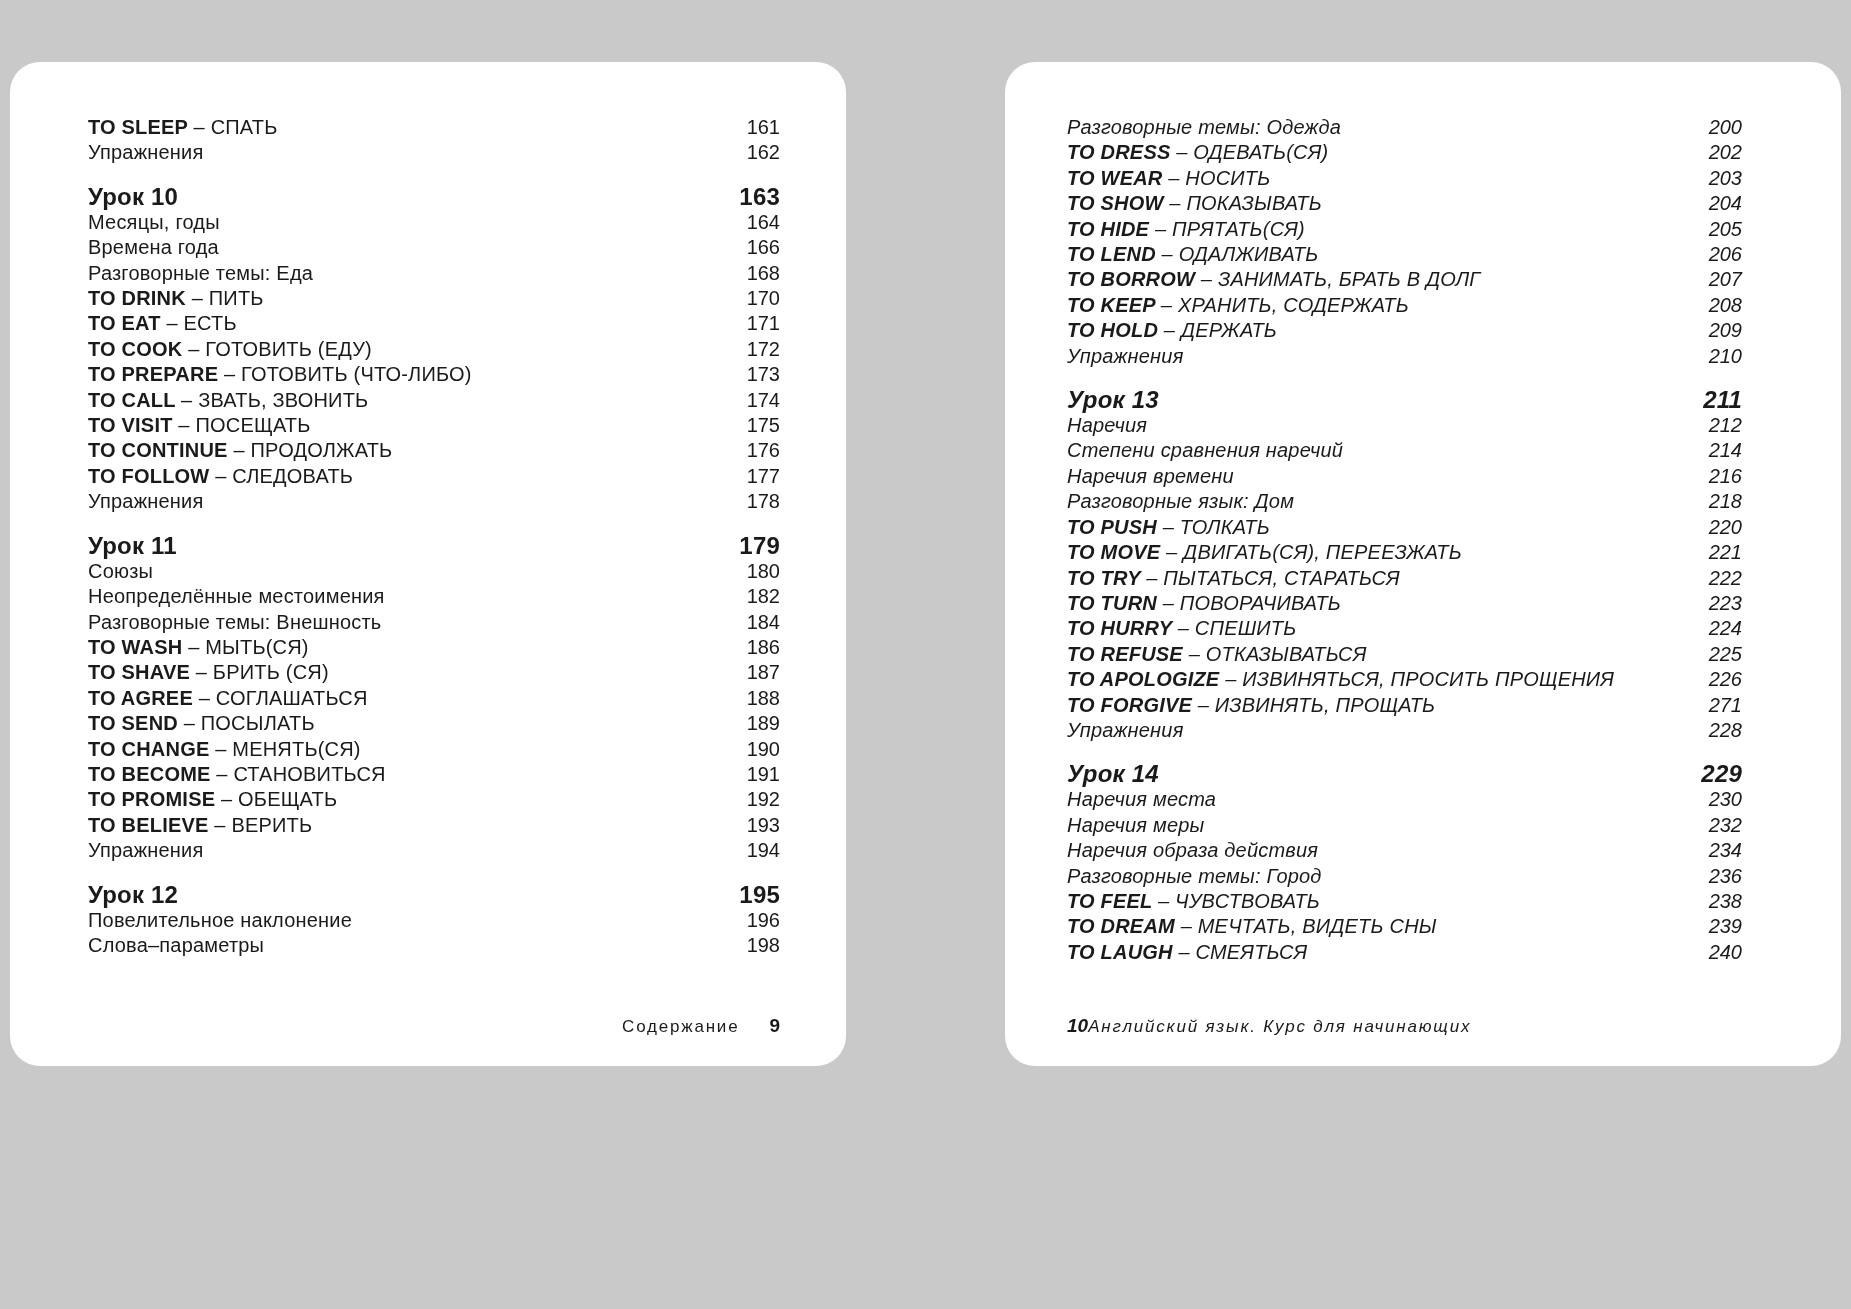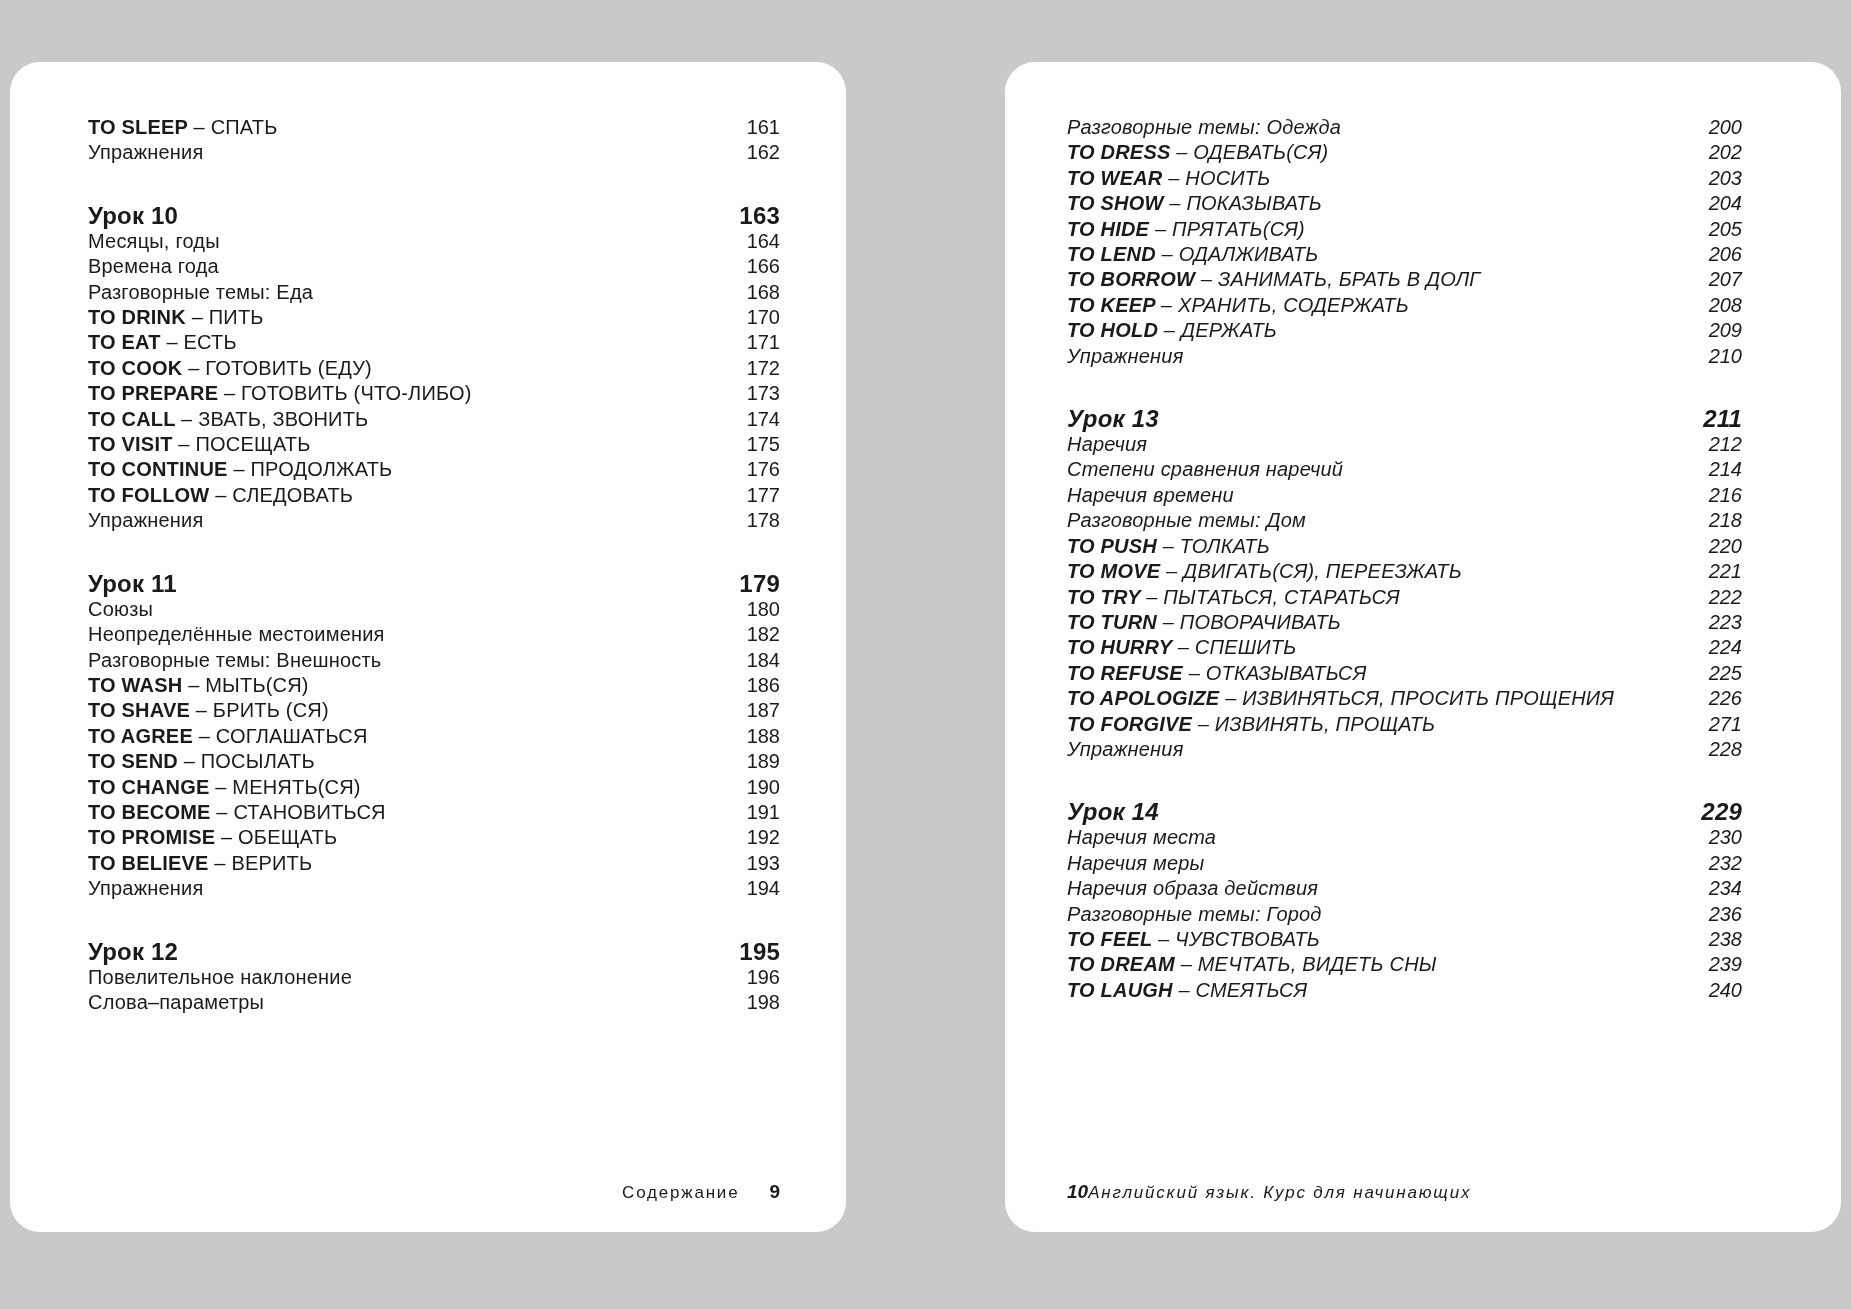--- a/index.html
+++ b/index.html
@@ -3,33 +3,33 @@
 <meta charset="utf-8">
 <style>
   html,body{margin:0;padding:0;}
   body{
     width:1851px;height:1309px;position:relative;overflow:hidden;
     background:#c9c9c9;
     font-family:"Liberation Sans", sans-serif;
     color:#1a1a1a;
   }
   .page{
-    position:absolute;top:62px;height:1170px;width:836px;
+    position:absolute;top:62px;height:1004px;width:836px;
     background:#ffffff;border-radius:30px;box-sizing:border-box;
   }
   .page-left{left:10px;padding:53px 66px 0 78px;}
   .page-right{left:1005px;padding:53px 99px 0 62px;font-style:italic;}
   .row{
     display:flex;justify-content:space-between;align-items:baseline;
     font-size:20px;line-height:25.4px;white-space:nowrap;
   }
   .row .label{letter-spacing:0.2px;}
   .row .label b{font-weight:700;}
   .row .num{font-weight:400;}
-  .row.heading{margin-top:36px;line-height:27px;}
+  .row.heading{margin-top:17px;line-height:27px;}
   .row.heading .label,.row.heading .num{
     font-size:24px;font-weight:700;letter-spacing:0.2px;
   }
   .footer{
     position:absolute;bottom:29px;font-size:17px;letter-spacing:1.8px;
     display:flex;align-items:baseline;color:#1a1a1a;
   }
   .footer-left{right:66px;gap:30px;}
   .footer-right{left:62px;}
   .footer .footer-num{font-weight:700;font-size:19px;letter-spacing:0;}
@@ -222,21 +222,21 @@
       </div>
       <div class="row">
         <span class="label">Степени сравнения наречий</span>
         <span class="num">214</span>
       </div>
       <div class="row">
         <span class="label">Наречия времени</span>
         <span class="num">216</span>
       </div>
       <div class="row">
-        <span class="label">Разговорные темы: Дом</span>
+        <span class="label">Разговорные язык: Дом</span>
         <span class="num">218</span>
       </div>
       <div class="row">
         <span class="label"><b>TO PUSH </b>– ТОЛКАТЬ</span>
         <span class="num">220</span>
       </div>
       <div class="row">
         <span class="label"><b>TO MOVE </b>– ДВИГАТЬ(СЯ), ПЕРЕЕЗЖАТЬ</span>
         <span class="num">221</span>
       </div>

